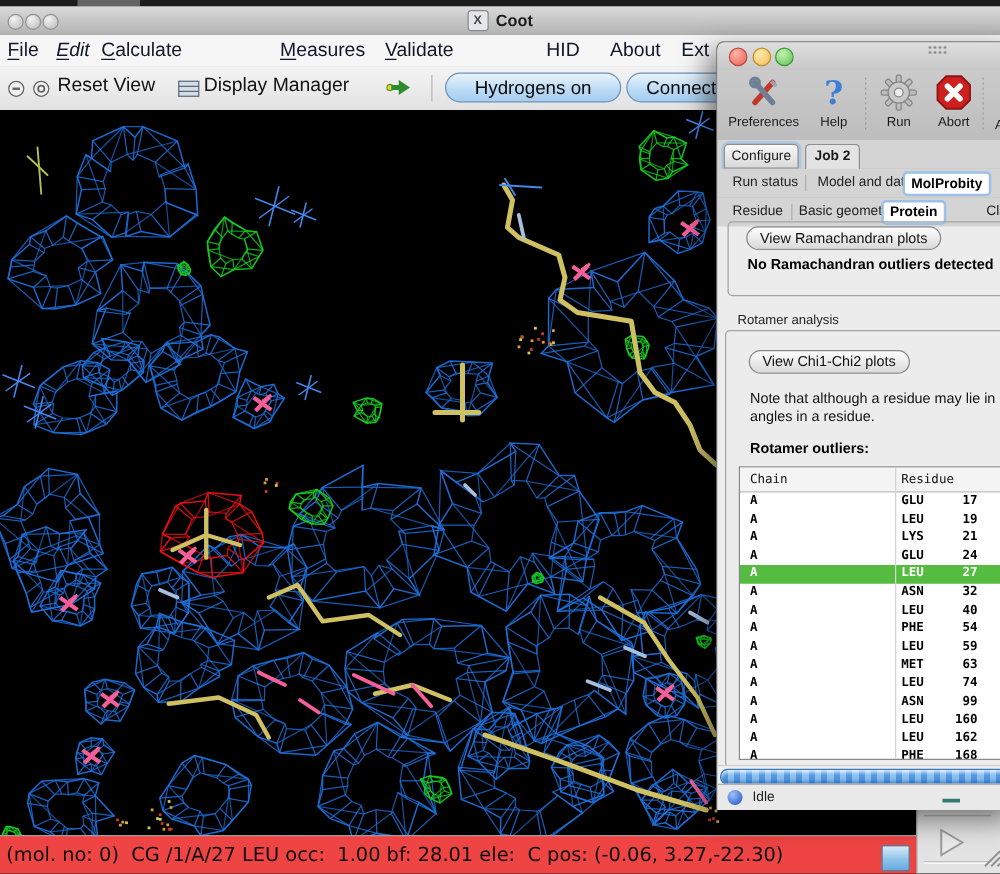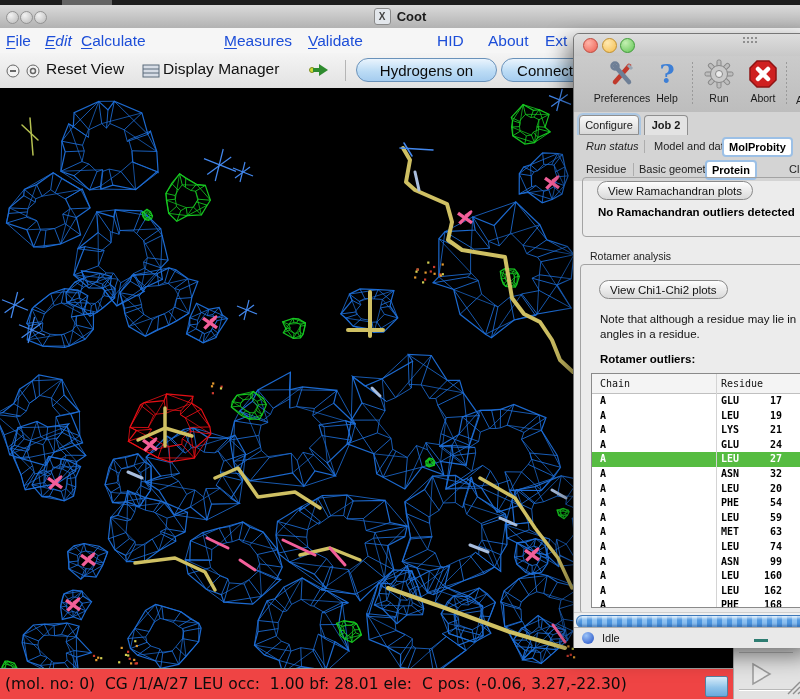--- a/index.html
+++ b/index.html
@@ -12,21 +12,21 @@
   .titlebar{left:0;top:5px;width:800px;height:23px;background:linear-gradient(#dadada,#b2b2b2);
             border-bottom:1px solid #8b8b8b;}
   .tl-circle{position:absolute;top:6px;width:11px;height:11px;border-radius:50%;
              background:radial-gradient(circle at 35% 30%,#f2f2f2,#b9b9b9);border:1px solid #939393;}
   .win-title{position:absolute;left:0;right:0;top:0;height:23px;display:flex;align-items:center;
              justify-content:center;gap:6px;font-size:13px;font-weight:600;color:#1a1a1a;}
   .x11-badge{display:inline-block;width:15px;height:15px;line-height:15px;text-align:center;
              background:#e3e7ec;border:1px solid #8a8a8a;border-radius:3px;font-size:10px;
              font-weight:bold;color:#444;}
   .menubar{left:0;top:28px;width:800px;height:25px;background:#f6f6f6;border-bottom:1px solid #dcdcdc;}
-  .menu-item{position:absolute;top:0;height:25px;line-height:25px;font-size:15.5px;color:#1d4ed8;cursor:default;}
+  .menu-item{position:absolute;top:0;height:25px;line-height:25px;font-size:15.5px;color:#0f172a;cursor:default;}
   .menu-item .u{text-decoration:underline;text-underline-offset:2px;}
   .main-toolbar{left:0;top:53px;width:800px;height:35px;background:linear-gradient(#f4f4f4,#e2e2e2);
                 border-bottom:1px solid #aaaaaa;}
   .tb-label{position:absolute;top:7px;font-size:15.5px;color:#111;}
   .tb-sep{position:absolute;top:7px;width:1px;height:21px;background:#b5b5b5;}
   .aqua-btn{position:absolute;top:5px;height:24px;border-radius:12px;padding:0 10px;
             background:linear-gradient(#eaf4fd,#bcdcf5 55%,#a5ccef);border:1.5px solid #6a92ba;
             font-size:15px;color:#0a0a0a;line-height:21px;white-space:nowrap;overflow:hidden;}
   
   #scene{left:0;top:88px;background:#000;}
@@ -1691,21 +1691,21 @@
   <div class="abs swatch"></div>
 
   <div class="abs dialog">
     <div class="dlg-titlebar">
       <span class="light red"></span>
       <span class="light yellow"></span>
       <span class="light green"></span>
       <span class="grip-dots"></span>
     </div>
     <div class="dlg-toolbar" id="dlgToolbar">
-        <div class="tbi" style="left: 2px; width: 70px; margin-left: 11px;">
+        <div class="tbi" style="left: 2px; width: 70px;">
           <span class="ic"><svg width="28" height="30" viewBox="0 0 28 30">
               <line x1="7" y1="23" x2="21" y2="7" stroke="#c0392b" stroke-width="4.5" stroke-linecap="round"></line>
               <line x1="20" y1="6" x2="24" y2="10" stroke="#9aa7b4" stroke-width="3"></line>
               <line x1="7" y1="7" x2="21" y2="23" stroke="#6e7f96" stroke-width="4.5" stroke-linecap="round"></line>
               <circle cx="7" cy="7" r="3.5" fill="none" stroke="#6e7f96" stroke-width="2.5"></circle>
             </svg></span>
           <span class="lb">Preferences</span>
         </div>
         <div class="tbi" style="left: 76px; width: 34px;">
           <span class="ic"><svg width="28" height="30" viewBox="0 0 28 30">
@@ -1738,21 +1738,21 @@
         </div>
         <span class="dlg-tb-sep" style="left: 118px;"></span>
         <span class="dlg-tb-sep" style="left: 212px;"></span>
         <span class="tb-clip" style="left: 222px;">A</span>
       </div>
     <div class="dlg-tabs" id="dlgTabs">
         <span class="tab" style="left: 5px; width: 58px;">Configure</span>
         <span class="tab active" style="left: 70px; width: 42px;">Job 2</span>
       </div>
     <div class="dlg-subtabs" id="dlgSub1" style="top:101px">
-        <span class="subtab" style="left: 12px; font-style: italic;">Run status</span>
+        <span class="subtab" style="left: 12px;">Run status</span>
         <span class="subtab" style="left: 80px;">Model and data</span>
         <span class="subtab boxed" style="left: 148px;">MolProbity</span>
         <span class="st-sep" style="left: 70px;"></span>
       </div>
     <div class="dlg-subtabs" id="dlgSub2" style="top:124px">
         <span class="subtab" style="left: 12px;">Residue</span>
         <span class="subtab" style="left: 65px;">Basic geometry</span>
         <span class="subtab boxed" style="left: 131px;">Protein</span>
         <span class="subtab" style="left: 215px;">Clashes</span>
         <span class="st-sep" style="left: 59px;"></span>
@@ -1803,21 +1803,21 @@
               <span class="ri">27</span>
             </div>
             <div class="rt-row">
               <span class="c0">A</span>
               <span class="rn">ASN</span>
               <span class="ri">32</span>
             </div>
             <div class="rt-row">
               <span class="c0">A</span>
               <span class="rn">LEU</span>
-              <span class="ri">20</span>
+              <span class="ri">40</span>
             </div>
             <div class="rt-row">
               <span class="c0">A</span>
               <span class="rn">PHE</span>
               <span class="ri">54</span>
             </div>
             <div class="rt-row">
               <span class="c0">A</span>
               <span class="rn">LEU</span>
               <span class="ri">59</span>

